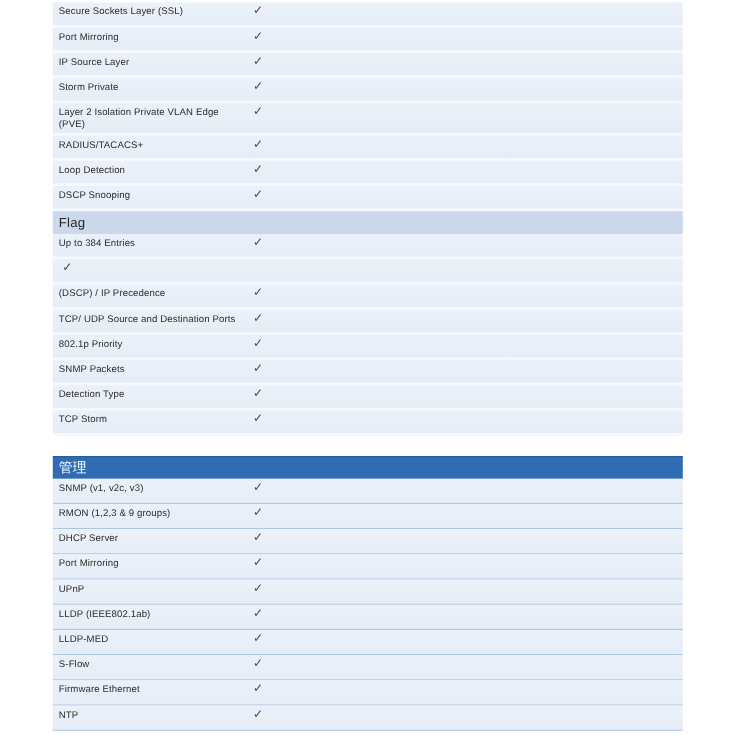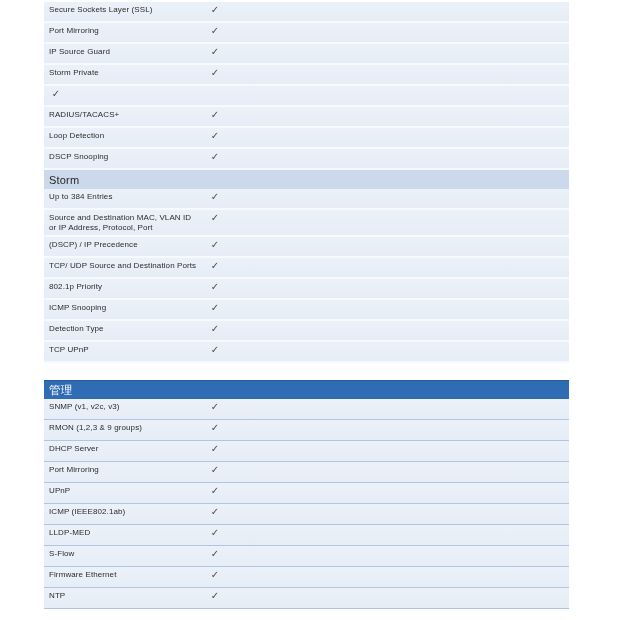--- a/index.html
+++ b/index.html
@@ -91,75 +91,75 @@
       <div class="spec-table">
         <div class="spec-row light">
     <span class="feature">Secure Sockets Layer (SSL)</span>
     <span class="check">✓</span>
   </div>
         <div class="spec-row light">
     <span class="feature">Port Mirroring</span>
     <span class="check">✓</span>
   </div>
         <div class="spec-row light">
-    <span class="feature">IP Source Guard</span>
+    <span class="feature">IP Source Layer</span>
     <span class="check">✓</span>
   </div>
         <div class="spec-row light">
     <span class="feature">Storm Private</span>
     <span class="check">✓</span>
   </div>
         <div class="spec-row light">
+    <span class="feature">Layer 2 Isolation Private VLAN Edge (PVE)</span>
     <span class="check">✓</span>
   </div>
         <div class="spec-row light">
     <span class="feature">RADIUS/TACACS+</span>
     <span class="check">✓</span>
   </div>
         <div class="spec-row light">
     <span class="feature">Loop Detection</span>
     <span class="check">✓</span>
   </div>
         <div class="spec-row light">
     <span class="feature">DSCP Snooping</span>
     <span class="check">✓</span>
   </div>
         <div class="section-header light">
-    <span class="section-header-label">Storm</span>
+    <span class="section-header-label">Flag</span>
   </div>
         <div class="spec-row light">
     <span class="feature">Up to 384 Entries</span>
     <span class="check">✓</span>
   </div>
         <div class="spec-row light">
-    <span class="feature">Source and Destination MAC, VLAN ID or IP Address, Protocol, Port</span>
     <span class="check">✓</span>
   </div>
         <div class="spec-row light">
     <span class="feature">(DSCP) / IP Precedence</span>
     <span class="check">✓</span>
   </div>
         <div class="spec-row light">
     <span class="feature">TCP/ UDP Source and Destination Ports</span>
     <span class="check">✓</span>
   </div>
         <div class="spec-row light">
     <span class="feature">802.1p Priority</span>
     <span class="check">✓</span>
   </div>
         <div class="spec-row light">
-    <span class="feature">ICMP Snooping</span>
+    <span class="feature">SNMP Packets</span>
     <span class="check">✓</span>
   </div>
         <div class="spec-row light">
     <span class="feature">Detection Type</span>
     <span class="check">✓</span>
   </div>
         <div class="spec-row light">
-    <span class="feature">TCP UPnP</span>
+    <span class="feature">TCP Storm</span>
     <span class="check">✓</span>
   </div>
       </div>
       <div class="spec-table">
         <div class="section-header dark">
     <span class="section-header-label">管理</span>
   </div>
         <div class="spec-row blue">
     <span class="feature">SNMP (v1, v2c, v3)</span>
     <span class="check">✓</span>
@@ -174,21 +174,21 @@
   </div>
         <div class="spec-row blue">
     <span class="feature">Port Mirroring</span>
     <span class="check">✓</span>
   </div>
         <div class="spec-row blue">
     <span class="feature">UPnP</span>
     <span class="check">✓</span>
   </div>
         <div class="spec-row blue">
-    <span class="feature">ICMP (IEEE802.1ab)</span>
+    <span class="feature">LLDP (IEEE802.1ab)</span>
     <span class="check">✓</span>
   </div>
         <div class="spec-row blue">
     <span class="feature">LLDP-MED</span>
     <span class="check">✓</span>
   </div>
         <div class="spec-row blue">
     <span class="feature">S-Flow</span>
     <span class="check">✓</span>
   </div>

